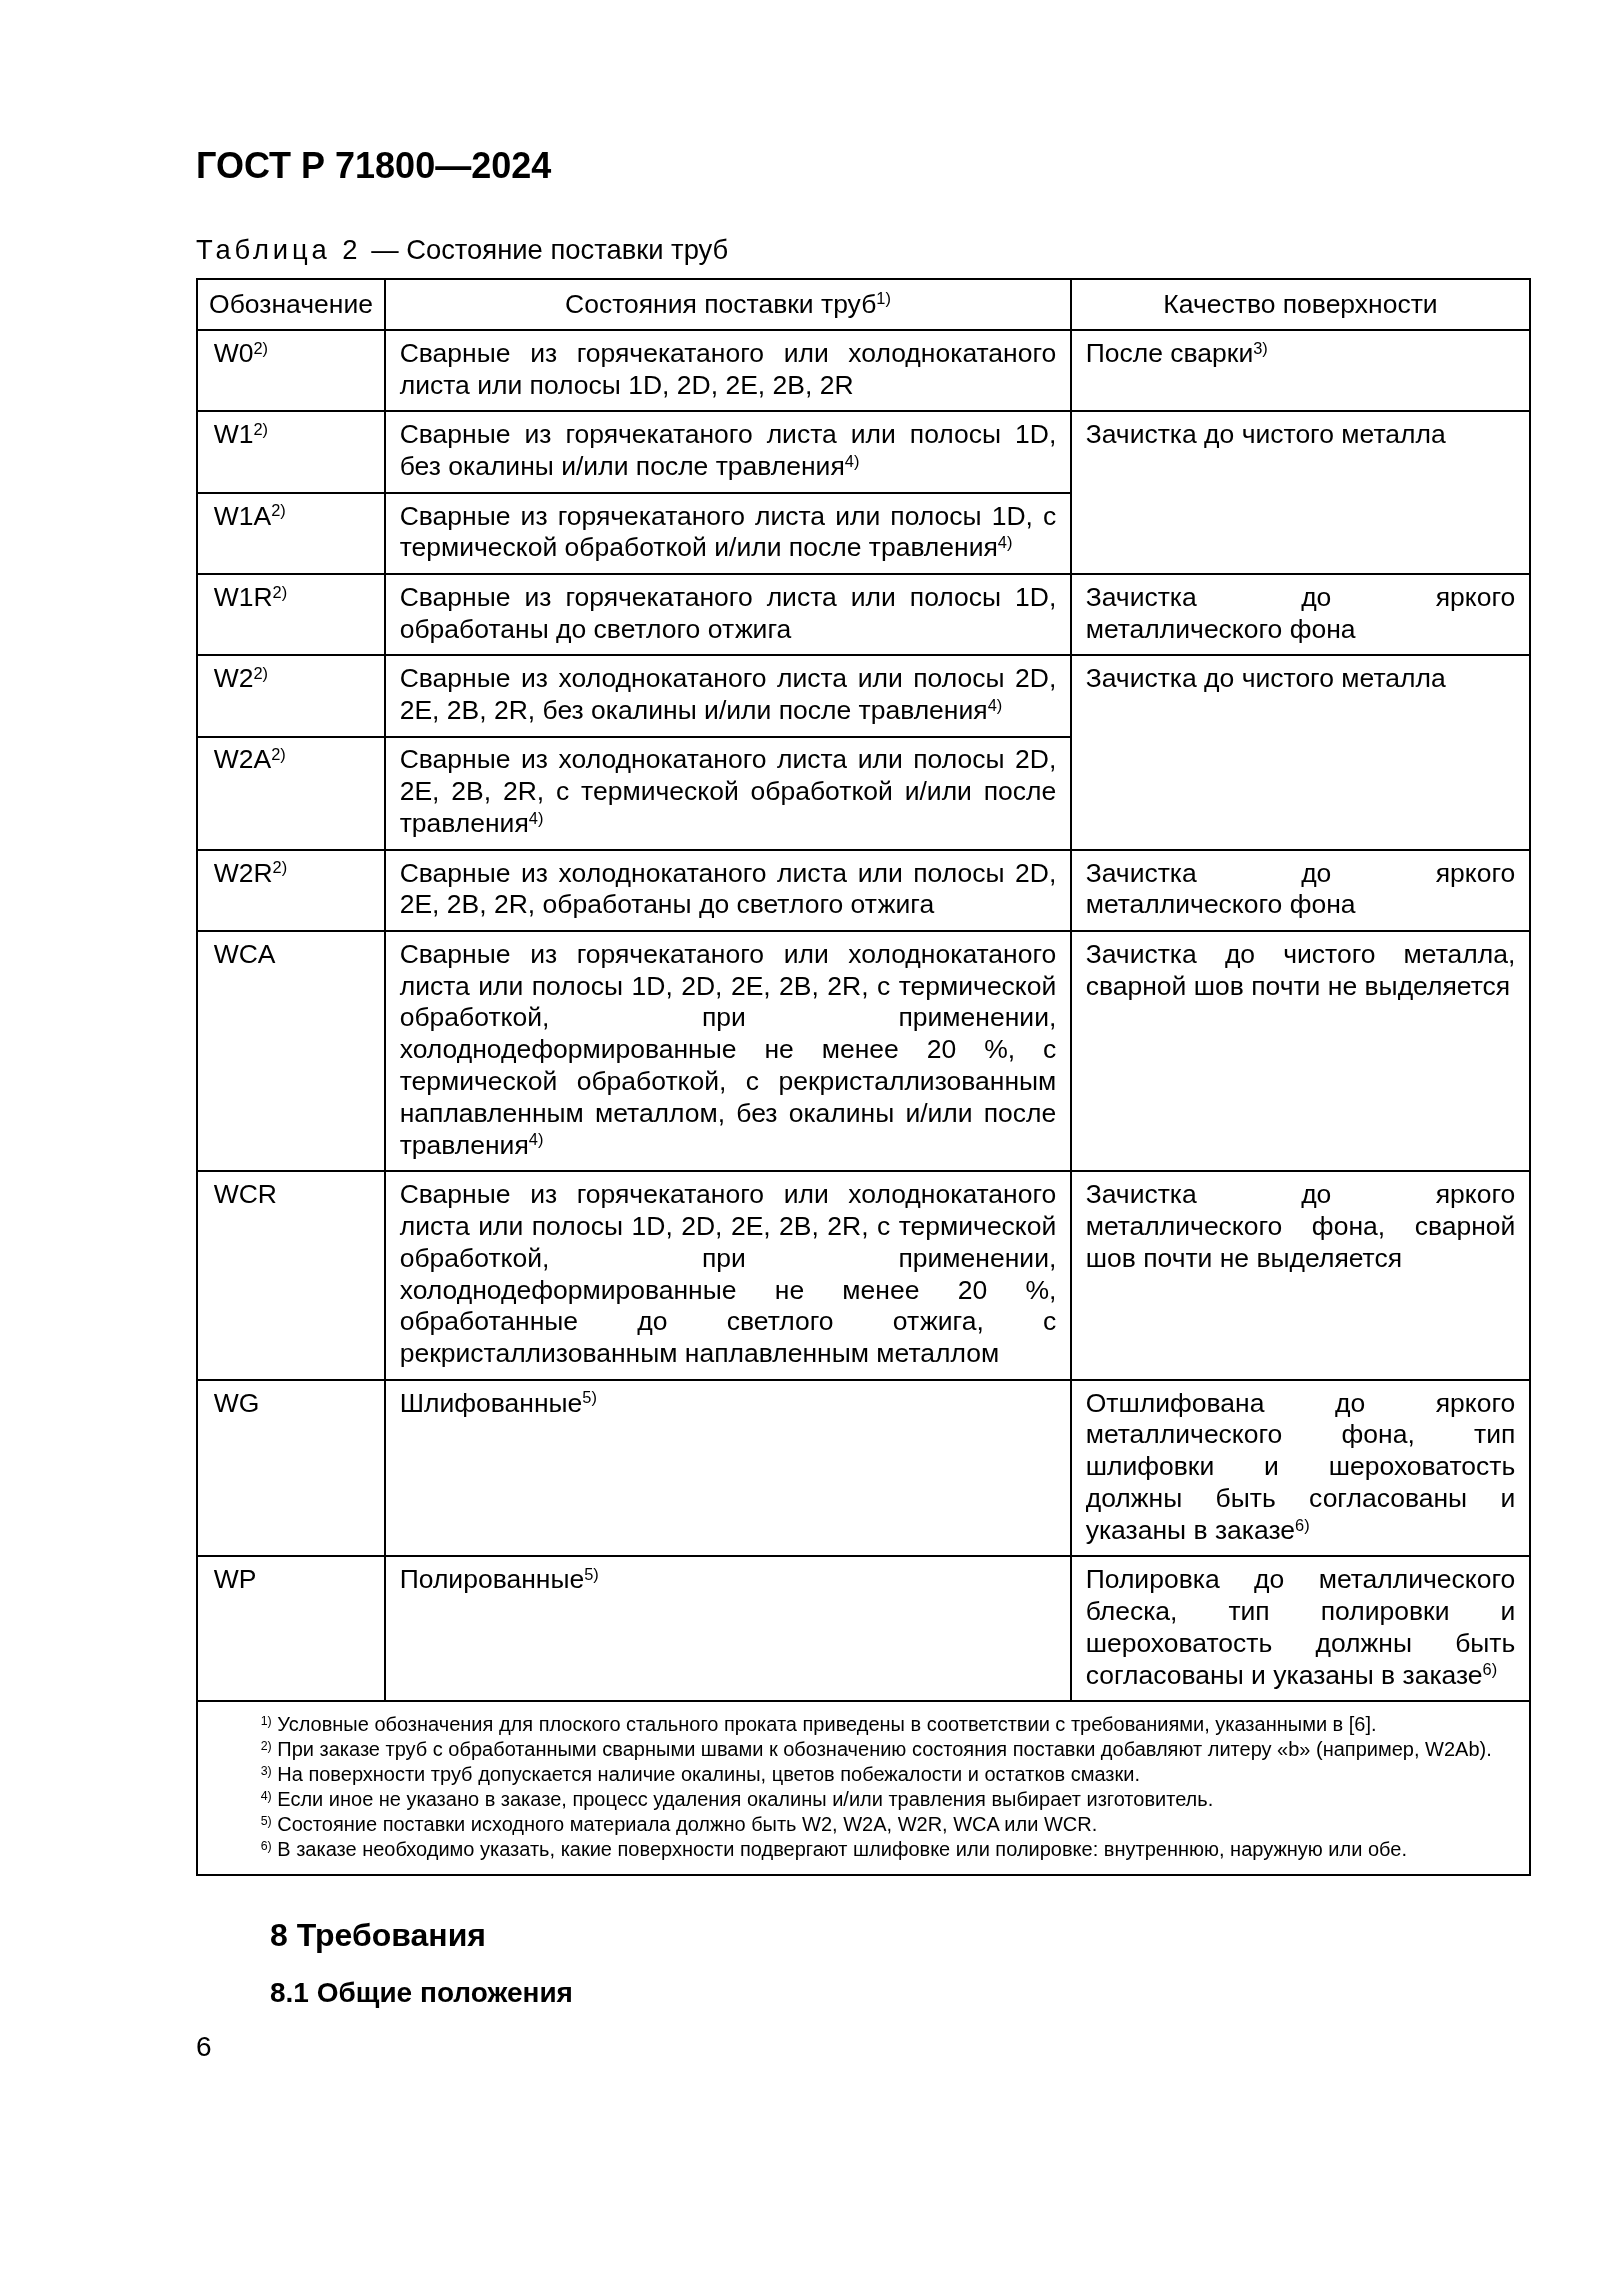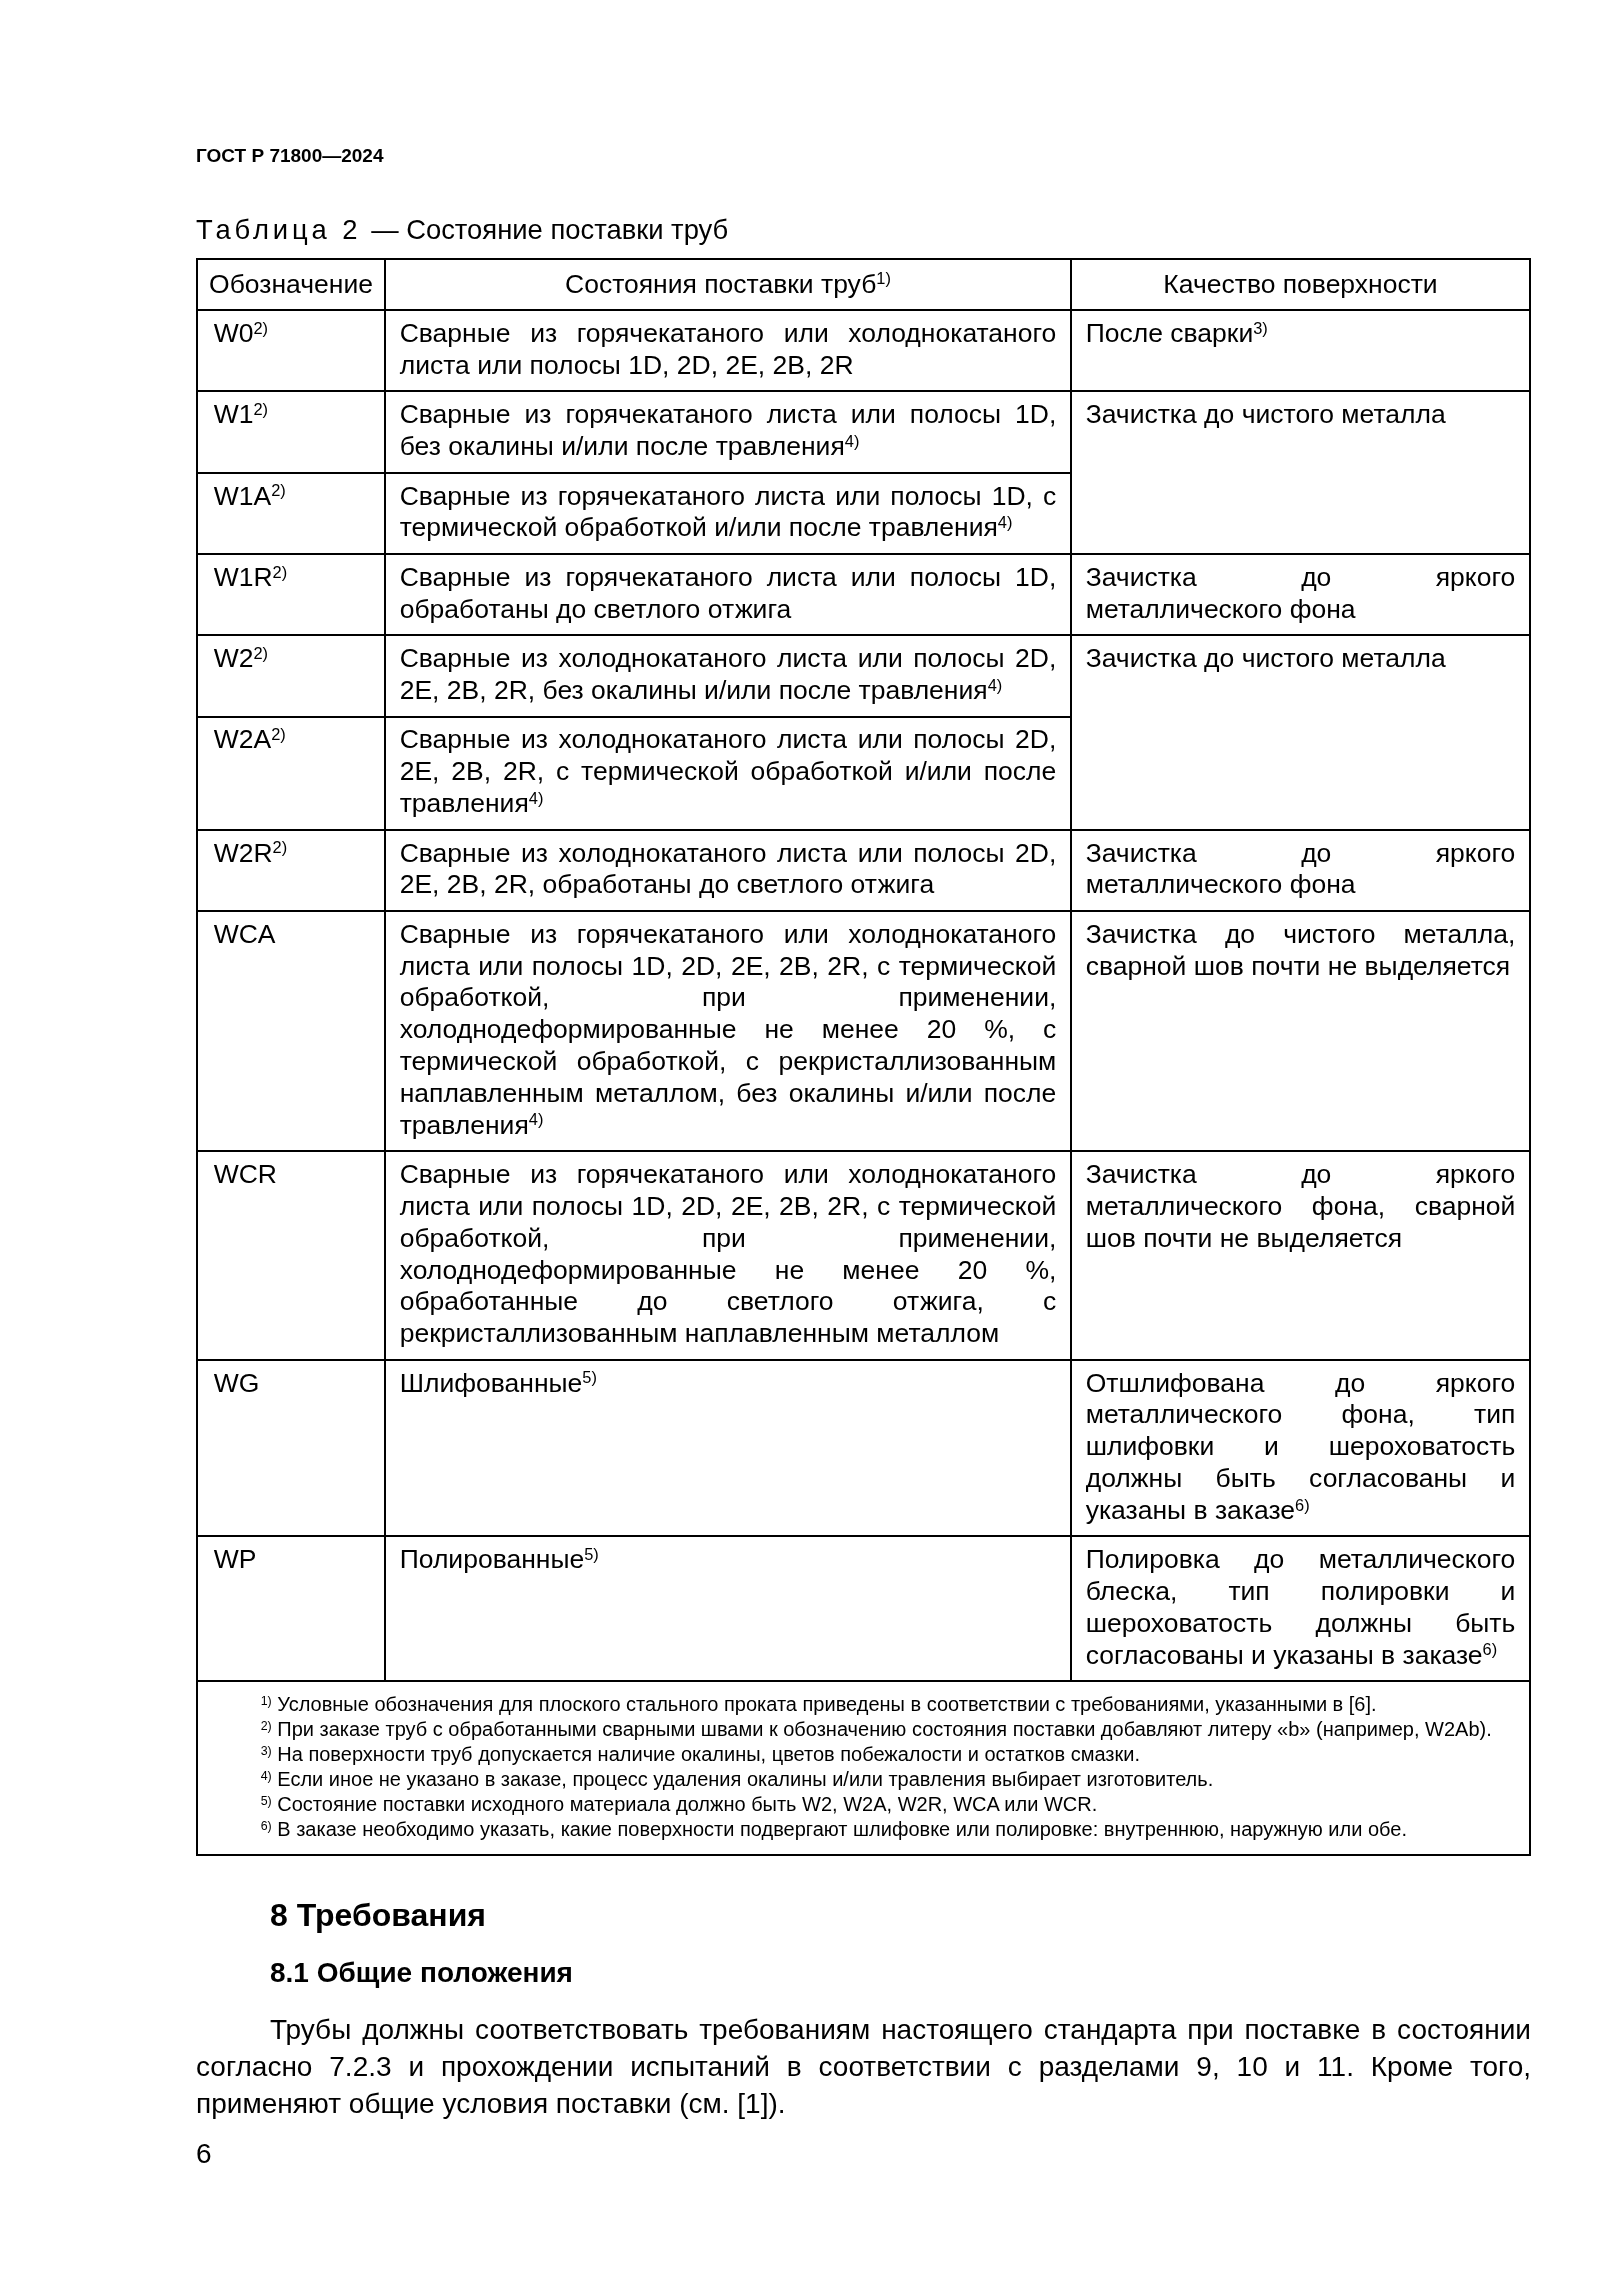--- a/index.html
+++ b/index.html
@@ -11,21 +11,21 @@
     height: 2293px;
     background: #ffffff;
     color: #000000;
     font-family: "Liberation Sans", sans-serif;
     padding: 145px 90px 0 196px;
     overflow: hidden;
     position: relative;
   }
 
   .running-header {
-    font-size: 19px;
+    font-size: 36px;
     font-weight: bold;
     margin: 0 0 47px 0;
   }
 
   .caption {
     font-size: 27.4px;
     margin: 0 0 11.8px 0;
   }
   .caption-label { letter-spacing: 3.9px; margin-right: 9.8px; text-align: center; }
 
@@ -180,18 +180,17 @@
             <p class="footnote"><sup>4)</sup> Если иное не указано в заказе, процесс удаления окалины и/или травления выбирает изготовитель.</p>
             <p class="footnote"><sup>5)</sup> Состояние поставки исходного материала должно быть W2, W2A, W2R, WCA или WCR.</p>
             <p class="footnote"><sup>6)</sup> В заказе необходимо указать, какие поверхности подвергают шлифовке или полировке: внутреннюю, наружную или обе.</p>
           </td>
       </tr>
     </tbody>
   </table>
 
   <h2 class="section-heading">8 Требования</h2>
   <h3 class="subsection-heading">8.1 Общие положения</h3>
-  <p class="body-paragraph">Трубы должны соответствовать требованиям настоящего стандарта при поставке в состоянии согласно 7.2.3 и прохождении испытаний в соответствии с разделами 9, 10 и 11. Кроме того, применяют общие условия поставки (см. [1]).</p>
 
   <div class="page-number">6</div>
 
 </div>
 
 
 </body></html>

